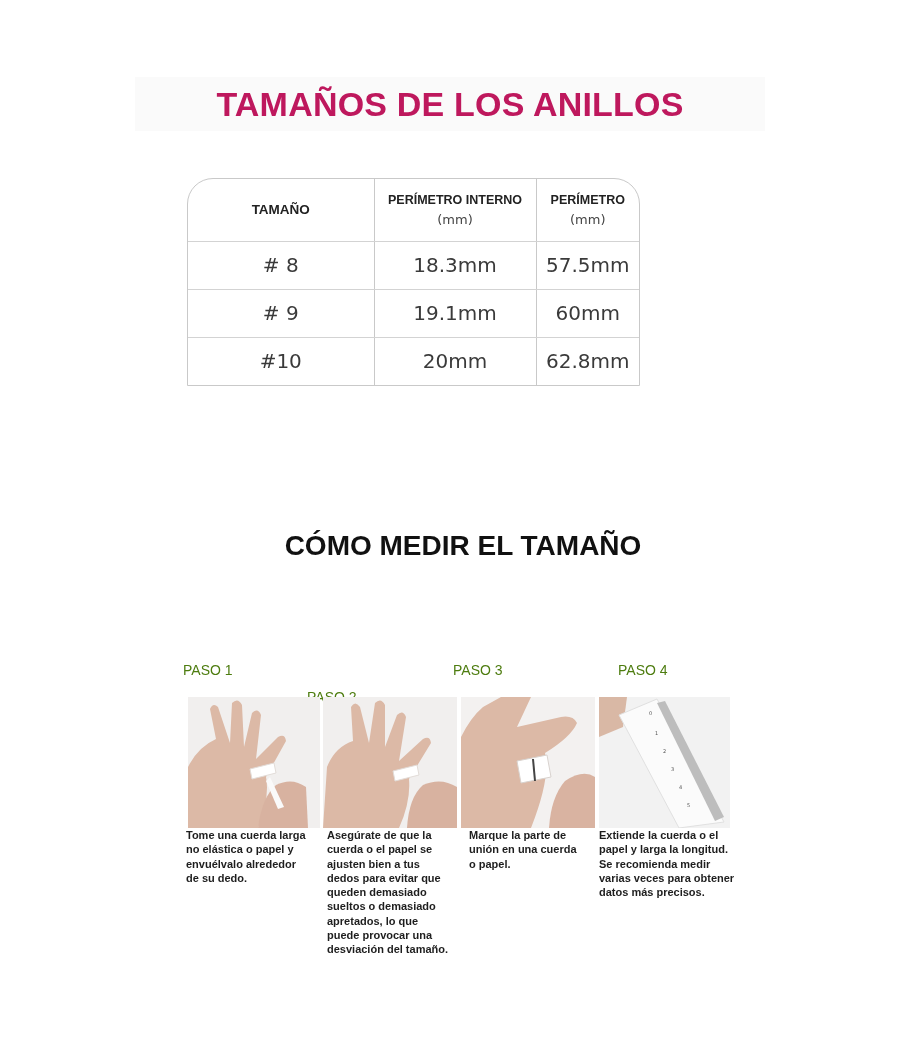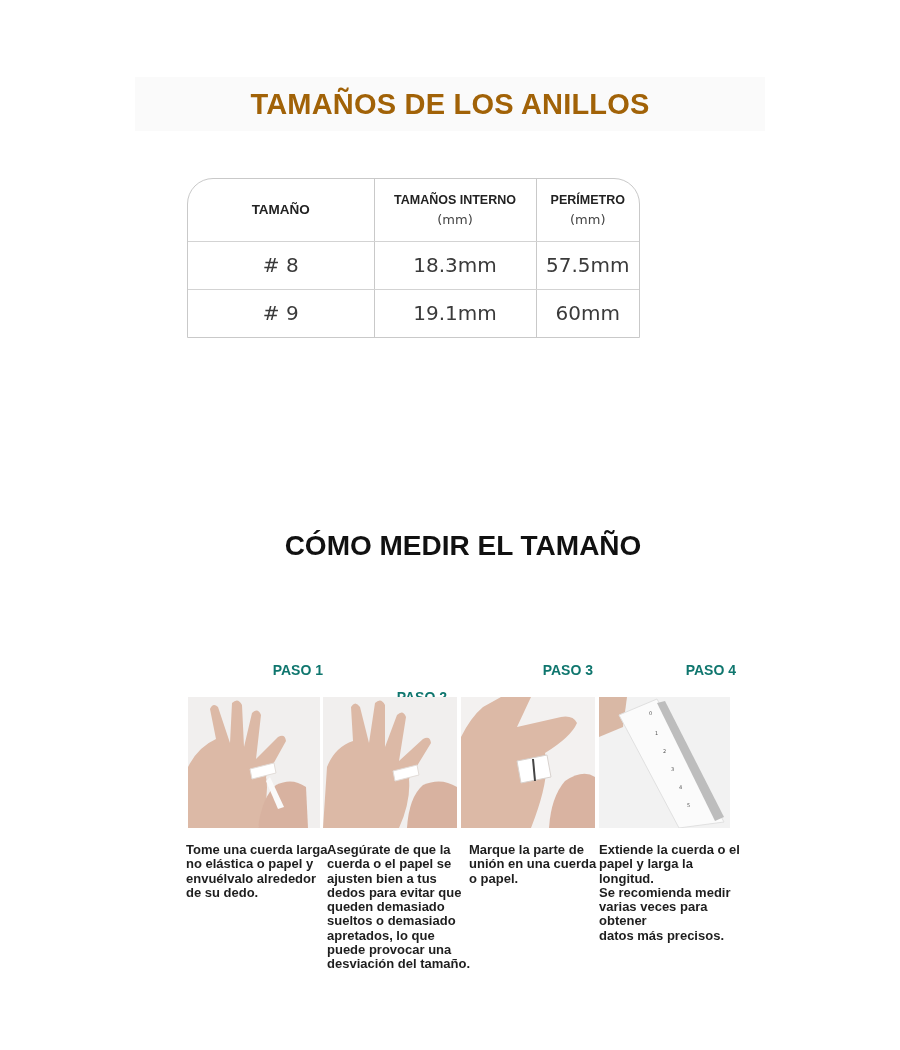--- a/index.html
+++ b/index.html
@@ -6,21 +6,21 @@
   html, body { width: 900px; height: 1050px; background: #ffffff; overflow: hidden; }
   body { position: relative; font-family: "Liberation Sans", sans-serif; color: #1a1a1a; }
 
   .title-band {
     position: absolute; left: 135px; top: 77px; width: 630px; height: 54px;
     background: #fafafa;
     display: flex; align-items: center; justify-content: center;
   }
   .title-band h1 {
     font-family: "Liberation Sans", sans-serif;
-    font-weight: bold; font-size: 29px; letter-spacing: 0.2px; color: #a16207;
+    font-weight: bold; font-size: 34px; letter-spacing: 0.2px; color: #be185d;
   }
 
   .size-table {
     position: absolute; left: 187px; top: 178px; width: 453px;
     border: 1.5px solid #c9c9c9; border-radius: 26px 26px 0 0;
     border-collapse: separate; border-spacing: 0; overflow: hidden;
   }
   .size-table table { width: 100%; border-collapse: collapse; }
   .size-table th, .size-table td {
     text-align: center; vertical-align: middle; color: #333;
@@ -36,81 +36,86 @@
   .th-main.single { font-size: 13.5px; }
   .th-unit { display: block; font-family: "DejaVu Sans", sans-serif; font-size: 13px; color: #444; margin-top: 5px; }
 
   .section-title {
     position: absolute; left: 0; top: 530px; width: 926px; text-align: center;
     font-family: "Liberation Sans", sans-serif; font-weight: bold; font-size: 28px; color: #111;
   }
 
   .steps { position: absolute; left: 183px; top: 662px; width: 560px; }
   .step-label {
-    position: absolute; top: 0; width: 140px; text-align: right;
-    font-weight: bold; font-size: 14px; color: #0f766e;
+    position: absolute; top: 0; width: 140px; text-align: left;
+    font-weight: normal; font-size: 14px; color: #4d7c0f;
   }
   .step-img {
     position: absolute; top: 35px; height: 131px; overflow: hidden;
     background: #eeeae7;
   }
   .step-caption {
-    position: absolute; top: 181px;
-    font-family: "Liberation Sans", sans-serif; font-weight: bold; font-size: 13px;
+    position: absolute; top: 166px;
+    font-family: "Liberation Sans", sans-serif; font-weight: bold; font-size: 11px;
     line-height: 14.3px; color: #1e1e1e; white-space: pre-line;
   }
   svg { display: block; }
 </style>
 </head>
 <body>
 
 <div class="title-band">
   <h1>TAMAÑOS DE LOS ANILLOS</h1>
 </div>
 
 <div class="size-table">
   <table>
     <thead>
       <tr>
         <th class="col-1">
           <span class="th-main single">TAMAÑO</span>
         </th>
         <th class="col-2">
-          <span class="th-main">TAMAÑOS INTERNO</span>
+          <span class="th-main">PERÍMETRO INTERNO</span>
           <span class="th-unit">(mm)</span>
         </th>
         <th>
           <span class="th-main">PERÍMETRO</span>
           <span class="th-unit">(mm)</span>
         </th>
       </tr>
     </thead>
     <tbody>
       <tr>
         <td># 8</td>
         <td>18.3mm</td>
         <td>57.5mm</td>
       </tr>
       <tr>
         <td># 9</td>
         <td>19.1mm</td>
         <td>60mm</td>
       </tr>
+      <tr>
+        <td>#10</td>
+        <td>20mm</td>
+        <td>62.8mm</td>
+      </tr>
     </tbody>
   </table>
 </div>
 
 <h2 class="section-title">CÓMO MEDIR EL TAMAÑO</h2>
 
 <div class="steps">
 
   <div class="step-label" style="left:0;">PASO 1</div>
   <div class="step-label" style="left:124px;margin-top:27px;">PASO 2</div>
   <div class="step-label" style="left:270px;">PASO 3</div>
-  <div class="step-label" style="left:413px;">PASO 4</div>
+  <div class="step-label" style="left:435px;">PASO 4</div>
 
   <div class="step-img" style="left:5px; width:132px;">
     <svg width="132" height="131" viewBox="0 0 132 131">
       <rect width="132" height="131" fill="#f1efee"></rect>
       <path d="M0 131 L0 70 Q10 50 28 42 L22 12 Q25 5 30 10 L42 46 L44 6 Q50 0 54 8 L56 50 L64 16 Q70 10 73 18 L68 62 L90 40 Q97 36 98 44 L78 80 Q82 100 70 131 Z" fill="#dcb9a6"></path>
       <path d="M62 72 L86 66 L88 76 L64 82 Z" fill="#ffffff" stroke="#e2dcd8"></path>
       <path d="M70 131 Q74 100 88 88 Q104 80 118 90 L120 131 Z" fill="#d8b2a0"></path>
       <path d="M82 80 L96 110 L90 112 L78 84 Z" fill="#fafafa"></path>
     </svg>
   </div>

